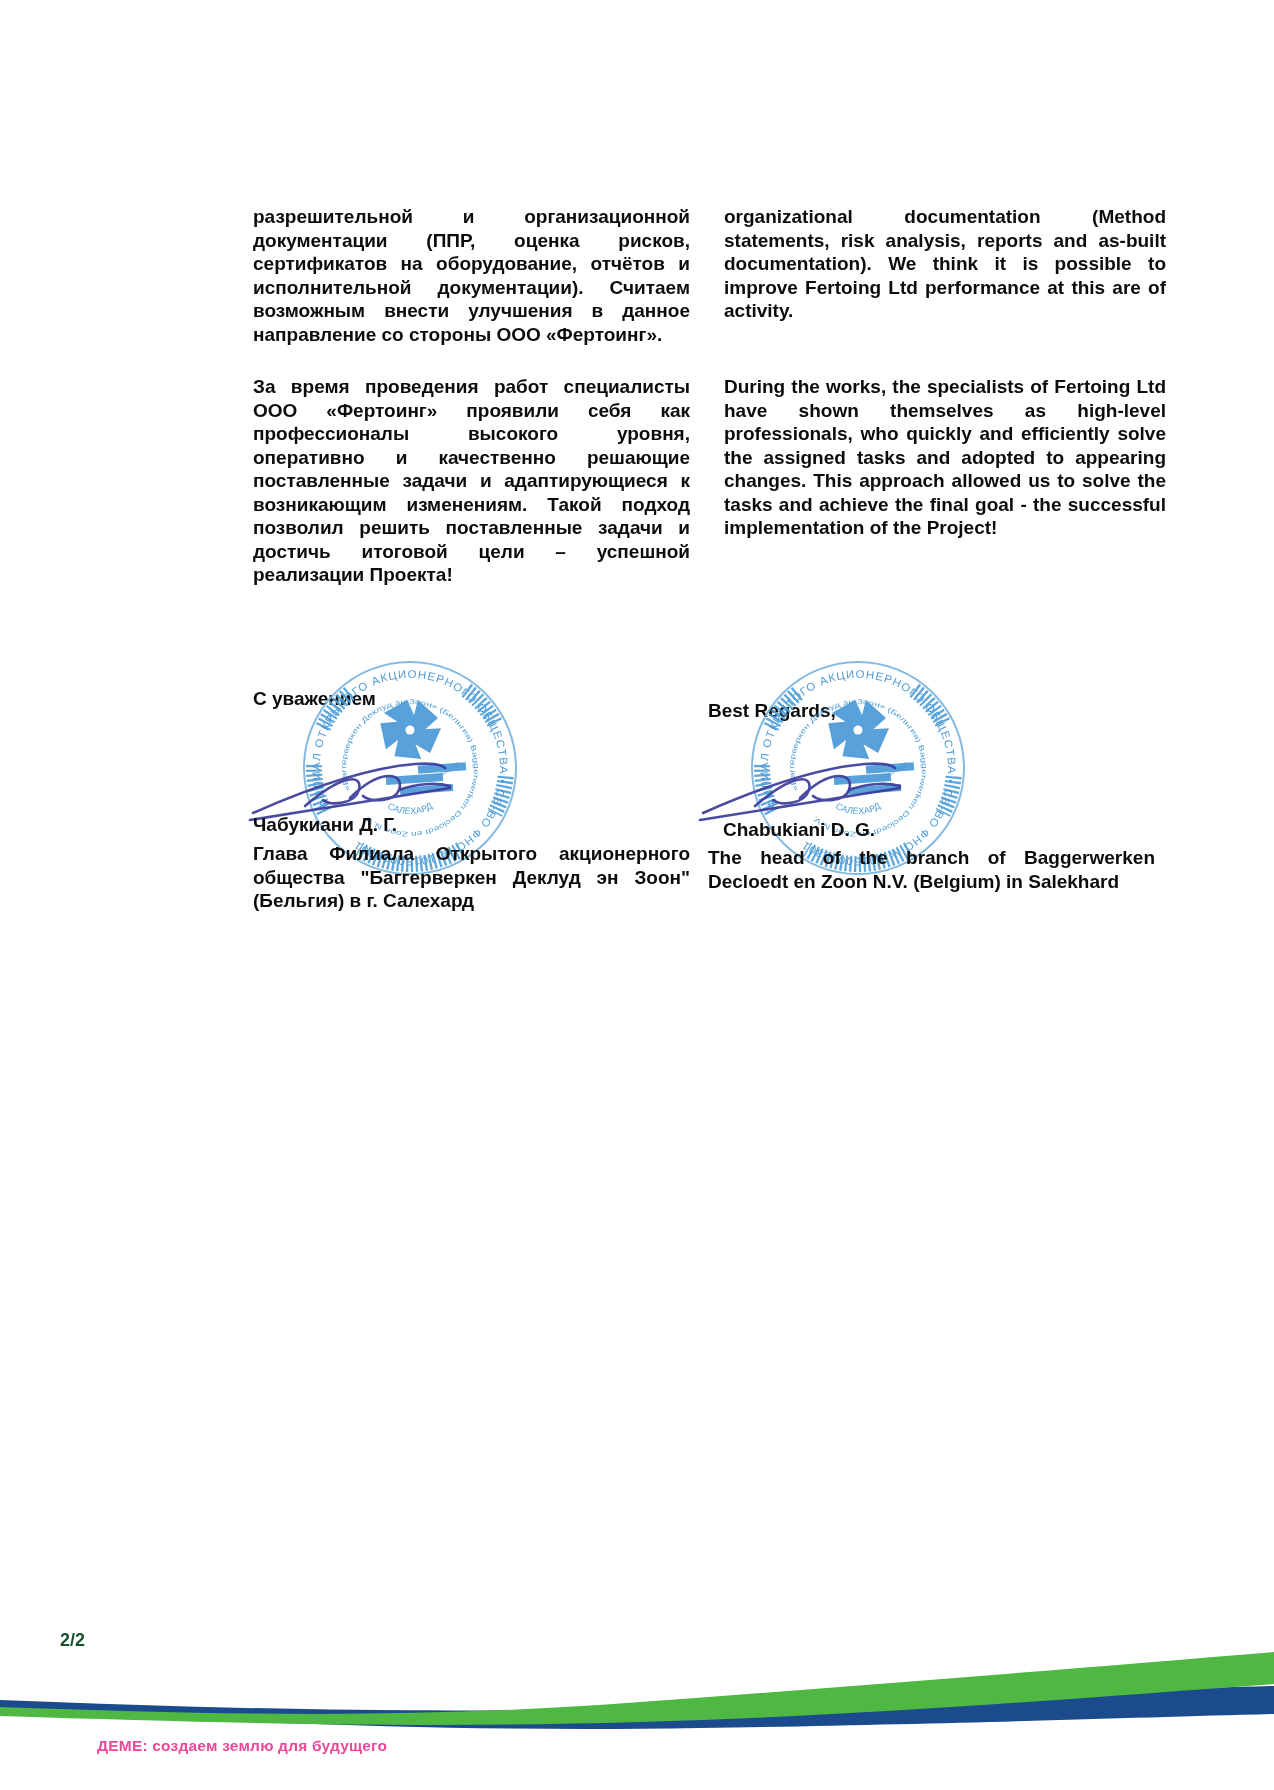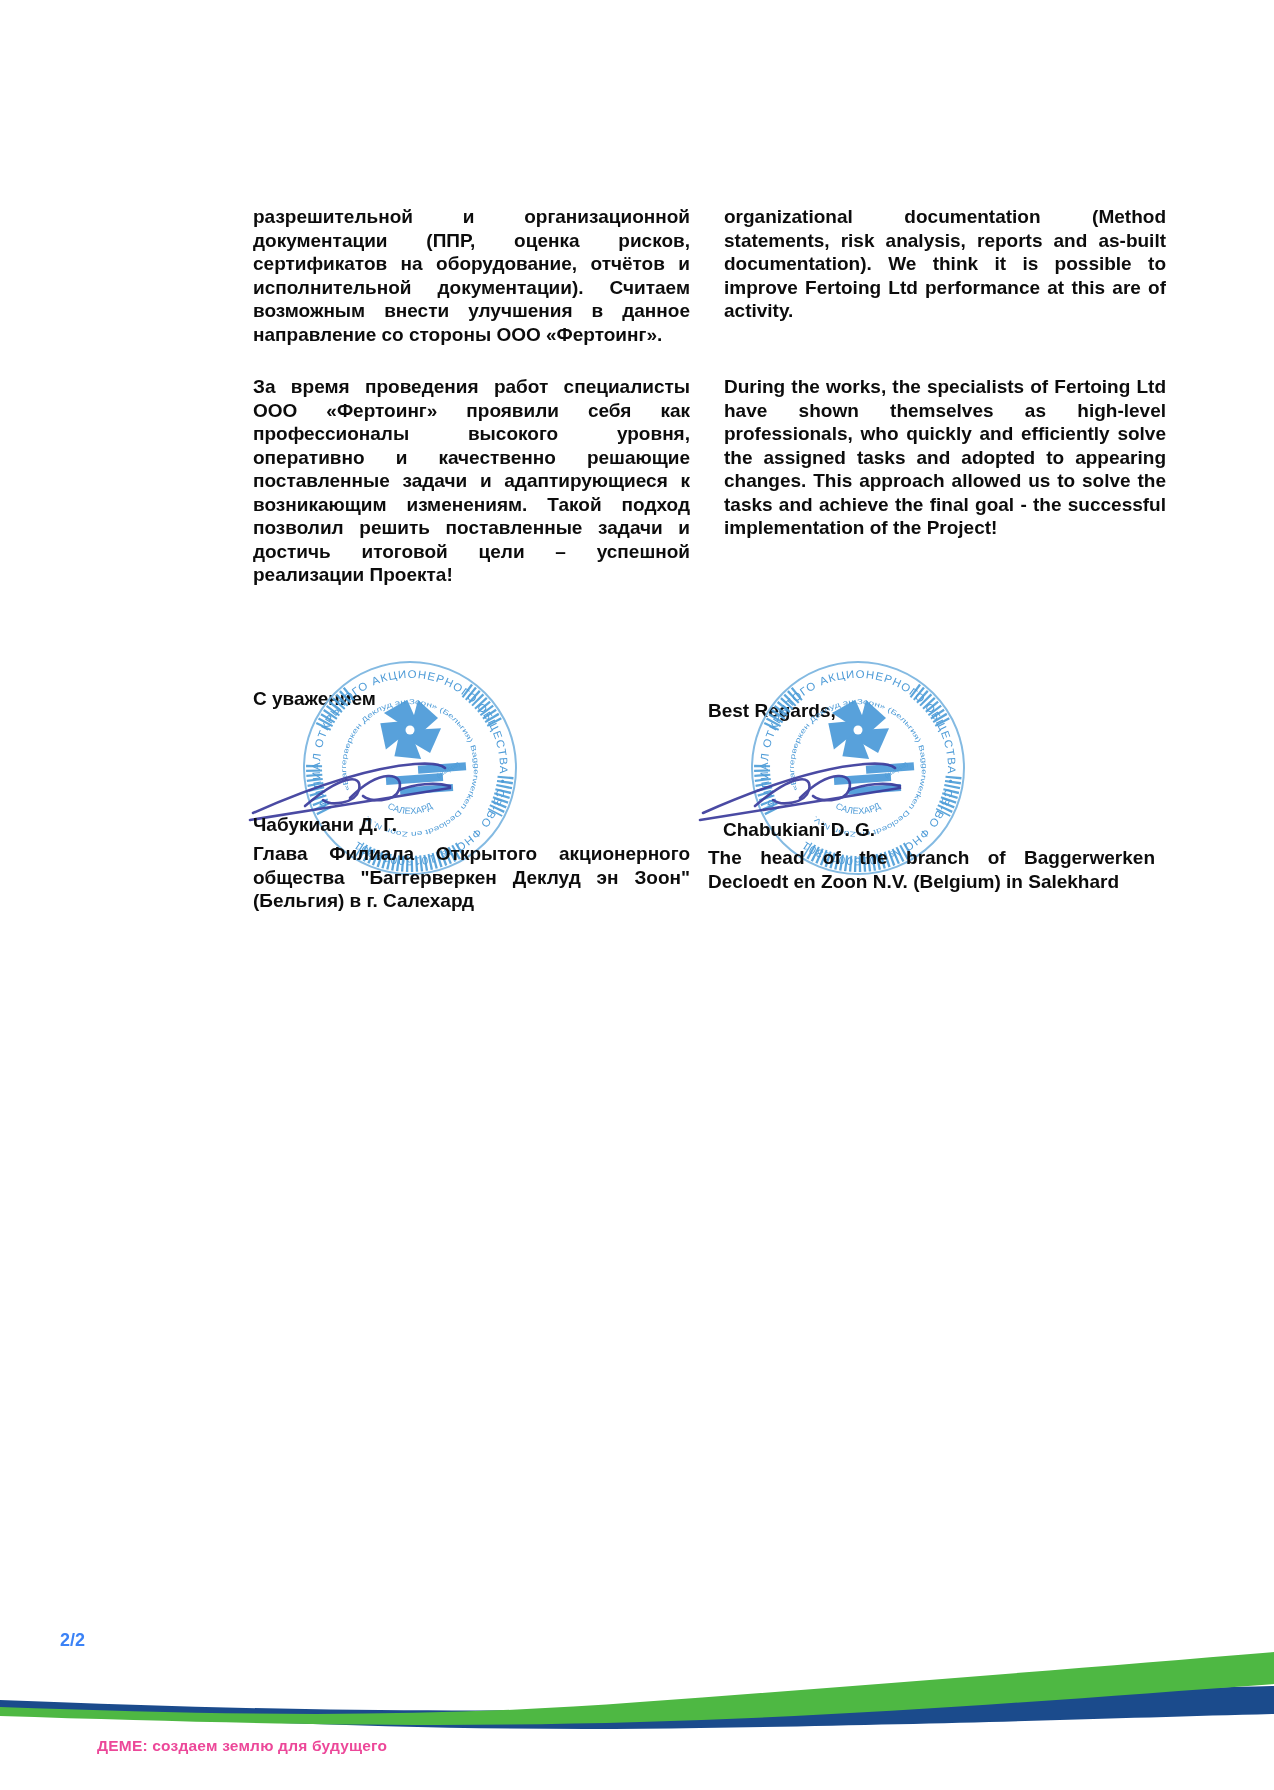--- a/index.html
+++ b/index.html
@@ -32,21 +32,21 @@
   }
   .signer-title{
     position:absolute;
     font-size:19px;line-height:23.5px;font-weight:700;color:#0c0c0c;
     text-align:justify;
   }
   .stamp{position:absolute;width:220px;height:220px;opacity:.92;}
   .signature{position:absolute;width:230px;height:90px;}
   .page-number{
     position:absolute;left:60px;top:1630px;
-    font-size:18px;font-weight:700;color:#3b82f6;text-align:center;
+    font-size:18px;font-weight:700;color:#14532d;text-align:center;
   }
   .footer-waves{position:absolute;left:0;top:1645px;width:1274px;height:110px;}
   .footer-tagline{
     position:absolute;left:97px;top:1737px;
     font-size:15.5px;font-weight:700;color:#ec4899;
     letter-spacing:.2px;
   }
   .stamp text{font-family:"Liberation Sans",sans-serif;}
 </style>
 </head>

